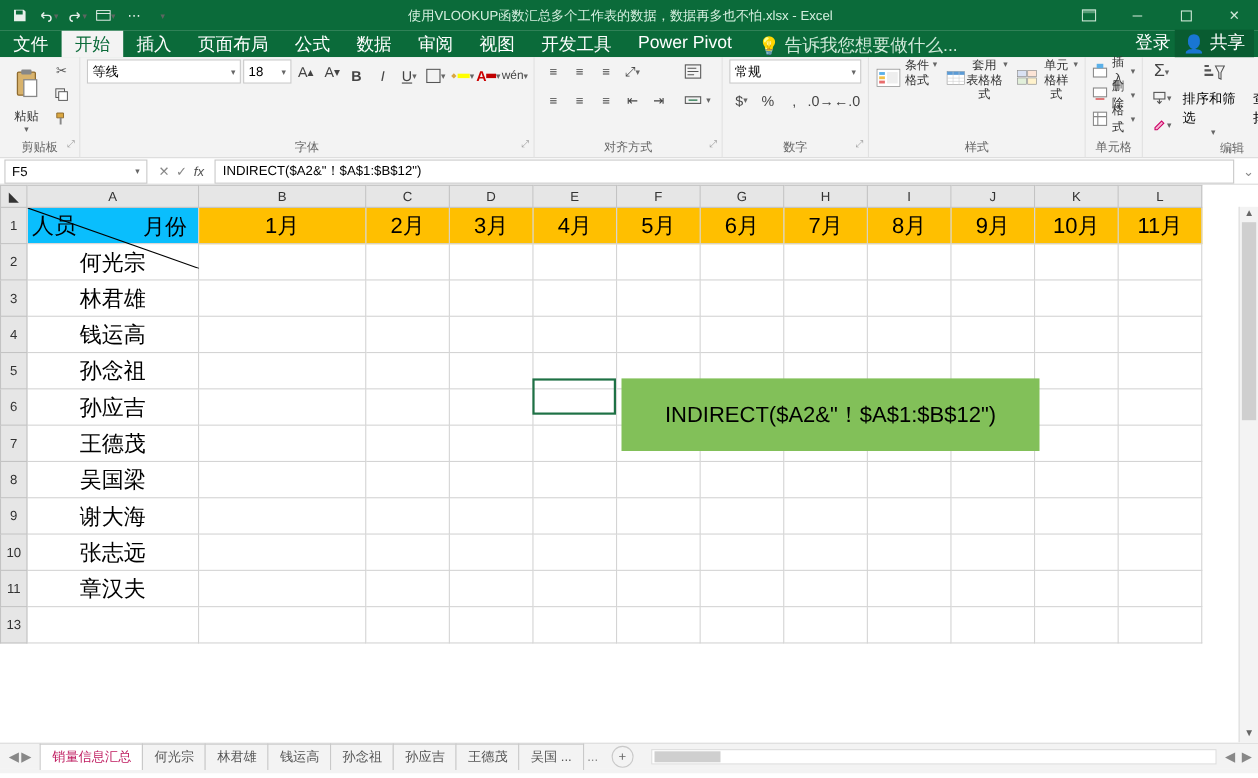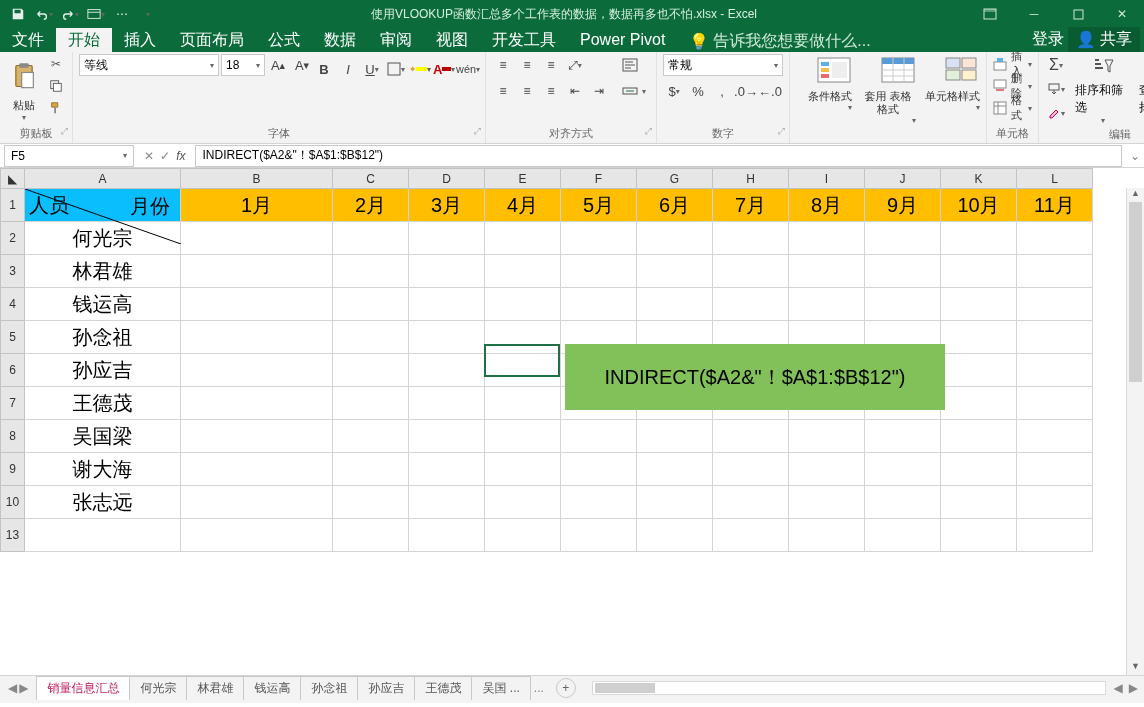--- a/index.html
+++ b/index.html
@@ -43,21 +43,21 @@
 .align-grid { display: flex; flex-direction: column; gap: 4px; }
 .align-row { display: flex; gap: 2px; }
 .align-btn { width: 22px; height: 22px; display: flex; align-items: center; justify-content: center; color: #444; }
 .wrap-merge { display: flex; flex-direction: column; gap: 4px; margin-left: 8px; }
 .wm-btn { height: 22px; display: flex; align-items: center; gap: 4px; padding: 0 4px; color: #333; }
 
 .num-top { width: 120px; height: 22px; border: 1px solid #c9c9c9; background: #fff; display: flex; align-items: center; padding: 0 4px; justify-content: space-between; }
 .num-bot { display: flex; gap: 2px; margin-top: 4px; }
 
 .styles-area { display: flex; gap: 8px; align-items: flex-start; }
-.style-btn { display: flex; flex-direction: column; align-items: flex-end; width: 56px; }
+.style-btn { display: flex; flex-direction: row; align-items: flex-start; width: 56px; }
 .style-btn .sicon { width: 36px; height: 36px; }
 .style-btn .slabel { font-size: 11px; color: #333; text-align: center; line-height: 1.2; }
 
 .cells-area { display: flex; flex-direction: column; gap: 2px; }
 .cell-btn { display: flex; align-items: center; gap: 4px; height: 20px; font-size: 11px; color: #333; }
 .cell-btn .ci { width: 16px; height: 16px; display: flex; align-items: center; justify-content: center; }
 
 .edit-area { display: flex; gap: 8px; align-items: flex-start; }
 .edit-col { display: flex; flex-direction: column; gap: 2px; }
 .sigma { font-size: 16px; color: #444; }
@@ -346,20 +346,21 @@
               <rect x="2" y="4" width="14" height="10" fill="#d9e1f2" stroke="#888"></rect>
               <rect x="18" y="4" width="14" height="10" fill="#fce4d6" stroke="#888"></rect>
               <rect x="2" y="16" width="14" height="10" fill="#e2efda" stroke="#888"></rect>
               <rect x="18" y="16" width="14" height="10" fill="#fff2cc" stroke="#888"></rect>
             </svg>
           <div class="slabel">单元格样式</div>
             <span class="dd">▾</span>
         </div>
       </div>
     </div>
+    <div class="glabel"><span>样式</span></div>
   </div>
 
   <div class="group">
     <div class="grow">
       <div class="cells-area">
         <div class="cell-btn">
             <span class="ci">
               <svg width="14" height="14" viewBox="0 0 14 14">
                 <rect x="1" y="5" width="12" height="8" fill="#fff" stroke="#888"></rect>
                 <rect x="4" y="1" width="6" height="4" fill="#5bb0e8"></rect>
@@ -636,20 +637,35 @@
           <td class="cell"></td>
           <td class="cell"></td>
           <td class="cell"></td>
           <td class="cell"></td>
           <td class="cell"></td>
           <td class="cell"></td>
           <td class="cell"></td>
           <td class="cell"></td>
         </tr>
     <tr>
+          <td class="rowhdr">11</td>
+          <td class="cell">章汉夫</td>
+          <td class="cell"></td>
+          <td class="cell"></td>
+          <td class="cell"></td>
+          <td class="cell"></td>
+          <td class="cell"></td>
+          <td class="cell"></td>
+          <td class="cell"></td>
+          <td class="cell"></td>
+          <td class="cell"></td>
+          <td class="cell"></td>
+          <td class="cell"></td>
+        </tr>
+    <tr>
           <td class="rowhdr">13</td>
           <td class="cell"></td>
           <td class="cell"></td>
           <td class="cell"></td>
           <td class="cell"></td>
           <td class="cell"></td>
           <td class="cell"></td>
           <td class="cell"></td>
           <td class="cell"></td>
           <td class="cell"></td>

